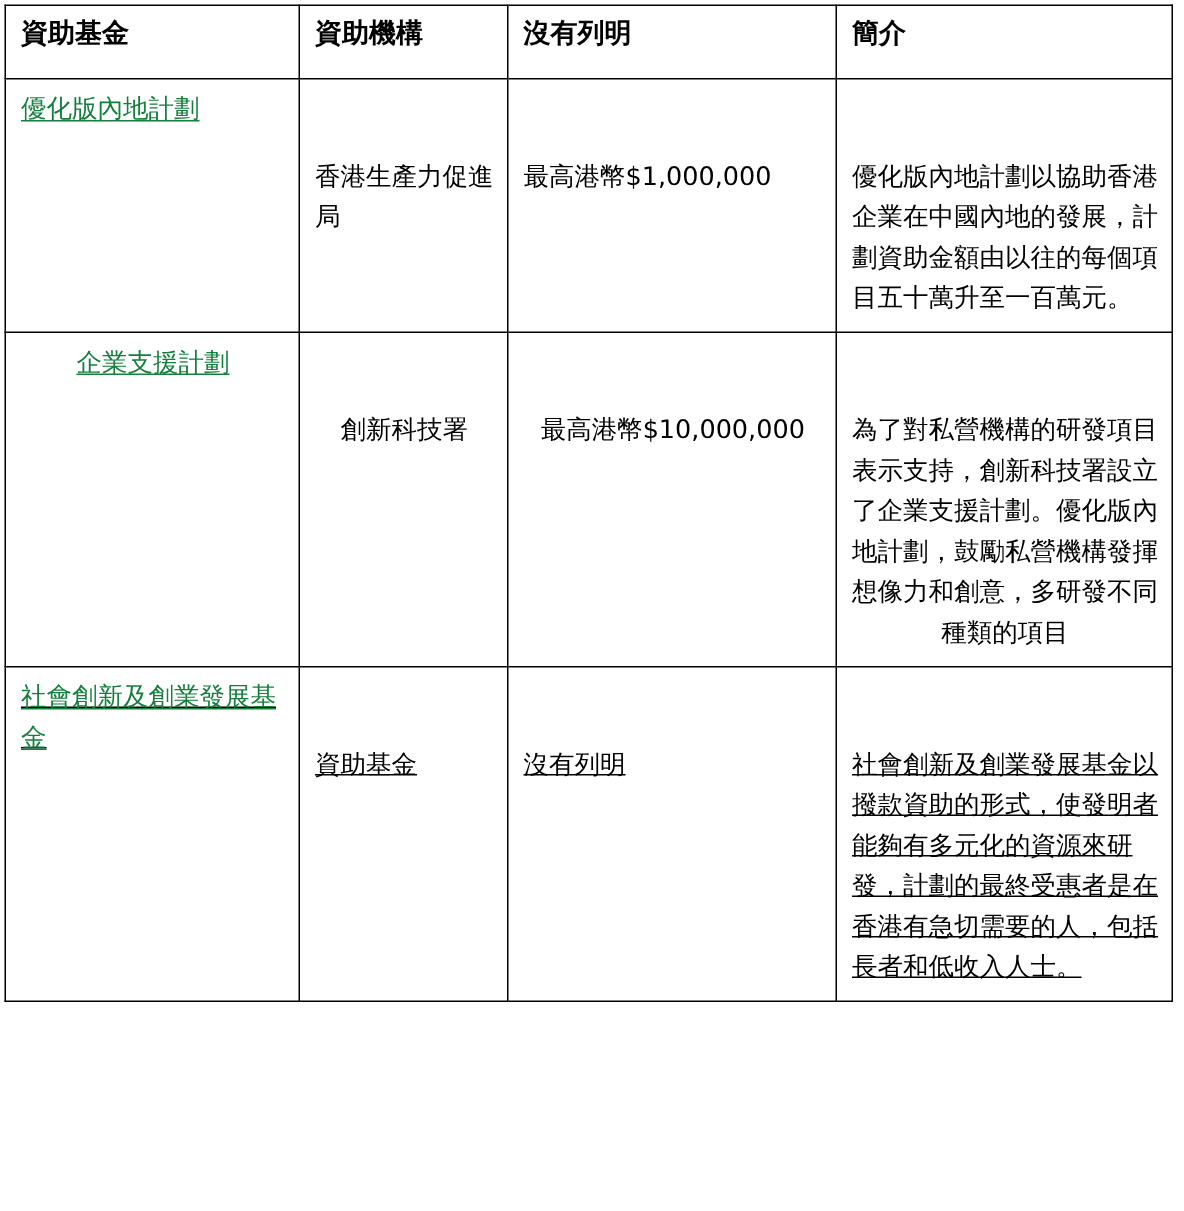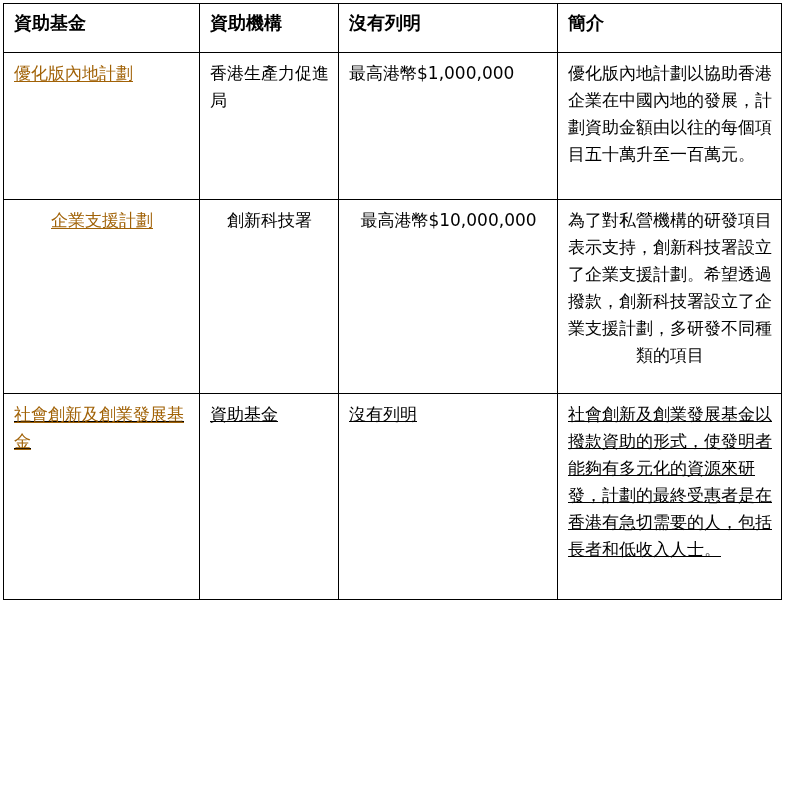--- a/index.html
+++ b/index.html
@@ -59,28 +59,28 @@
     padding-bottom: 12px;
   }
 
   
   tr.row-0 td { height: 131px; }
   tr.row-1 td { height: 196px; }
   tr.row-2 td { height: 178px; text-align: center; }
   tr.row-3 td { height: 190px; text-decoration: underline; }
 
   .fund-link {
-    color: #a16207;
+    color: #15803d;
     text-decoration: underline;
     text-underline-offset: 2px;
     cursor: pointer;
     display: inline;
   }
 
-  .cell-text { display: block; }
+  .cell-text { display: block; margin-top: 45px; }
 
   .amount-text {
     font-family: "DejaVu Sans", "Liberation Sans", sans-serif;
   }
 </style>
 </head>
 <body>
 
 <div class="page">
 
@@ -123,21 +123,21 @@
         <td>
           <a class="fund-link">企業支援計劃</a>
         </td>
         <td>
           <span class="cell-text">創新科技署</span>
         </td>
         <td>
           <span class="cell-text amount-text">最高港幣$10,000,000</span>
         </td>
         <td>
-          <span class="cell-text">為了對私營機構的研發項目表示支持，創新科技署設立了企業支援計劃。希望透過撥款，創新科技署設立了企業支援計劃，多研發不同種類的項目</span>
+          <span class="cell-text">為了對私營機構的研發項目表示支持，創新科技署設立了企業支援計劃。優化版內地計劃，鼓勵私營機構發揮想像力和創意，多研發不同種類的項目</span>
         </td>
       </tr>
 
       <tr class="row-3">
         <td>
           <a class="fund-link">社會創新及創業發展基金</a>
         </td>
         <td>
           <span class="cell-text">資助基金</span>
         </td>

